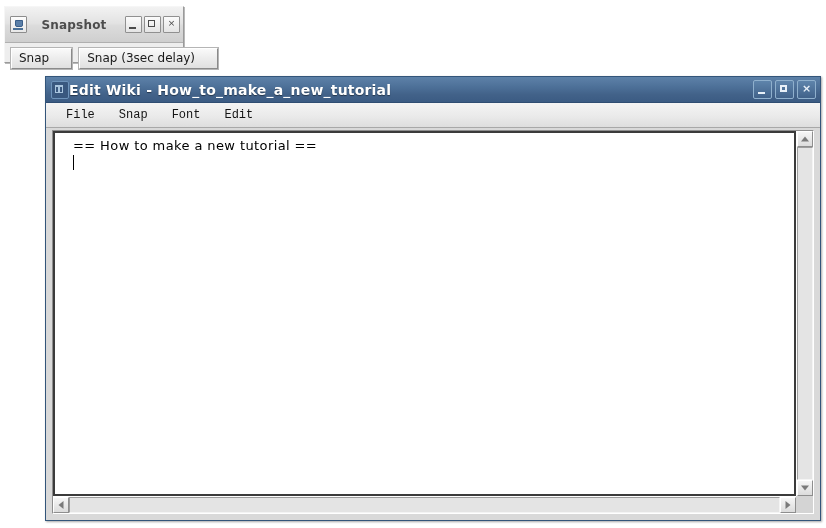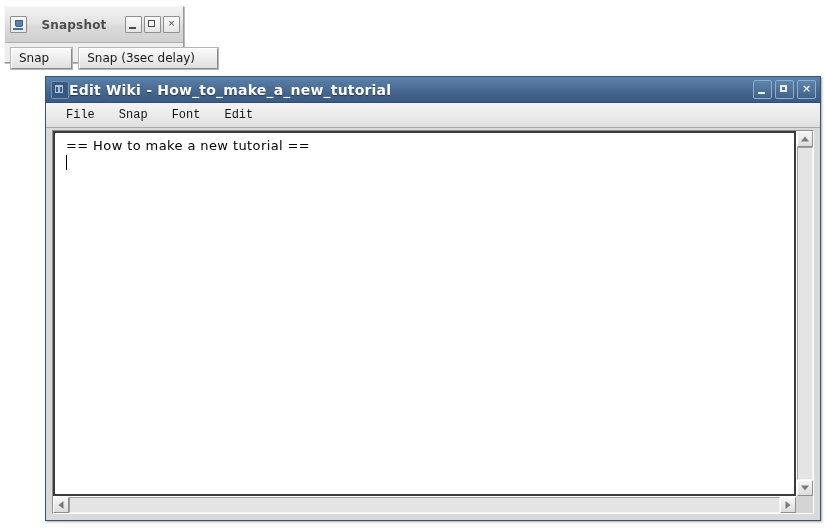--- a/index.html
+++ b/index.html
@@ -265,21 +265,21 @@
     grid-template-columns: 1fr 17px;
     grid-template-rows: 1fr 17px;
     background: #d4d4d4;
   }
   #textarea {
     grid-column: 1;
     grid-row: 1;
     background: #ffffff;
     border: 2px solid #3b3b3b;
     box-sizing: border-box;
-    padding: 4px 11px;
+    padding: 4px 18px;
     overflow: hidden;
     position: relative;
   }
   .text-line {
     font-family: "DejaVu Sans", sans-serif;
     font-size: 13px;
     line-height: 17px;
     color: #000000;
     white-space: pre;
     letter-spacing: 0.4px;

